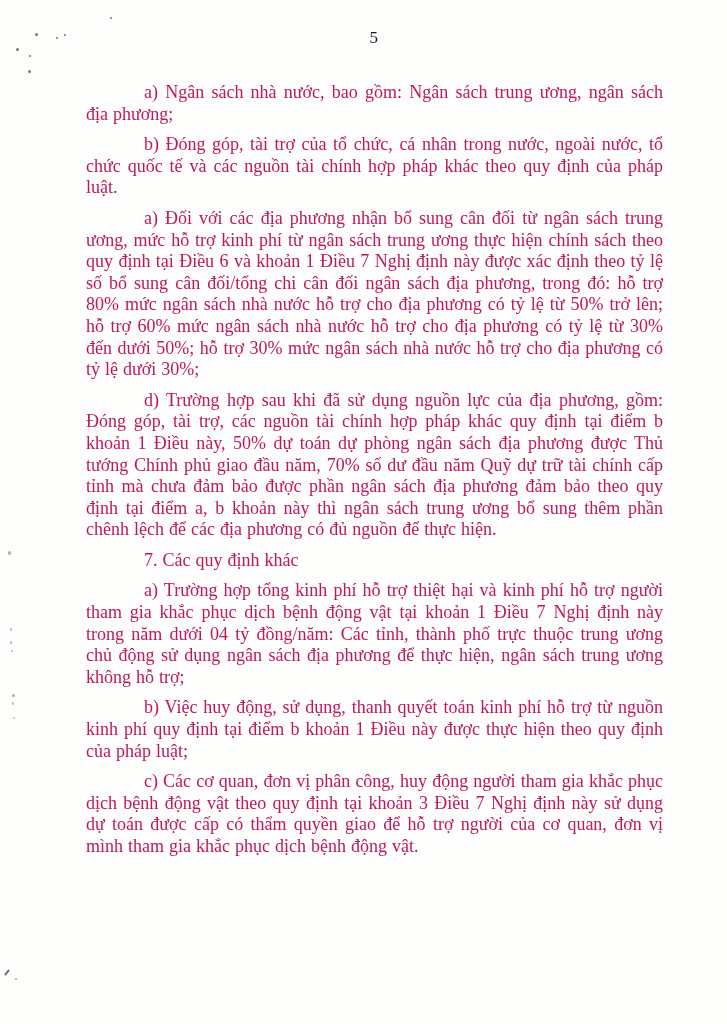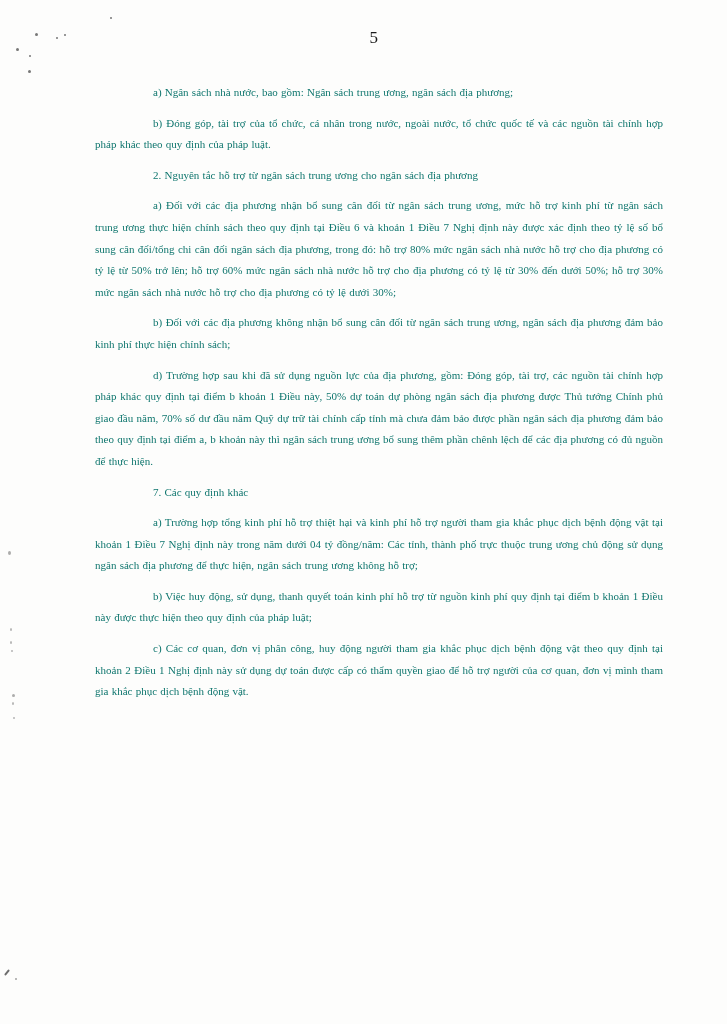--- a/index.html
+++ b/index.html
@@ -27,27 +27,27 @@
     letter-spacing: 0.5px;
     color: #1b1b1b;
   }
   .content {
     position: absolute;
     top: 82px;
     left: 86px;
     width: 577px;
   }
   .content p {
-    margin: 0 0 9px 9px;
-    font-size: 11px;
+    margin: 0 0 9px 0;
+    font-size: 18px;
     line-height: 21.6px;
     text-align: justify;
     text-indent: 58px;
     word-spacing: 0.5px;
-    color: #0f766e;
+    color: #be185d;
   }
   
   .artifact {
     position: absolute;
     background: #4a4a4a;
     border-radius: 50%;
     opacity: 0.75;
   }
   .artifact.slash {
     border-radius: 1px;
@@ -58,28 +58,26 @@
 </head>
 <body>
 
 <div class="page">
 
   <div class="page-number">5</div>
 
   <div class="content">
     <p>a) Ngân sách nhà nước, bao gồm: Ngân sách trung ương, ngân sách địa phương;</p>
     <p>b) Đóng góp, tài trợ của tổ chức, cá nhân trong nước, ngoài nước, tổ chức quốc tế và các nguồn tài chính hợp pháp khác theo quy định của pháp luật.</p>
-    <p>2. Nguyên tắc hỗ trợ từ ngân sách trung ương cho ngân sách địa phương</p>
     <p>a) Đối với các địa phương nhận bổ sung cân đối từ ngân sách trung ương, mức hỗ trợ kinh phí từ ngân sách trung ương thực hiện chính sách theo quy định tại Điều 6 và khoản 1 Điều 7 Nghị định này được xác định theo tỷ lệ số bổ sung cân đối/tổng chi cân đối ngân sách địa phương, trong đó: hỗ trợ 80% mức ngân sách nhà nước hỗ trợ cho địa phương có tỷ lệ từ 50% trở lên; hỗ trợ 60% mức ngân sách nhà nước hỗ trợ cho địa phương có tỷ lệ từ 30% đến dưới 50%; hỗ trợ 30% mức ngân sách nhà nước hỗ trợ cho địa phương có tỷ lệ dưới 30%;</p>
-    <p>b) Đối với các địa phương không nhận bổ sung cân đối từ ngân sách trung ương, ngân sách địa phương đảm bảo kinh phí thực hiện chính sách;</p>
     <p>d) Trường hợp sau khi đã sử dụng nguồn lực của địa phương, gồm: Đóng góp, tài trợ, các nguồn tài chính hợp pháp khác quy định tại điểm b khoản 1 Điều này, 50% dự toán dự phòng ngân sách địa phương được Thủ tướng Chính phủ giao đầu năm, 70% số dư đầu năm Quỹ dự trữ tài chính cấp tỉnh mà chưa đảm bảo được phần ngân sách địa phương đảm bảo theo quy định tại điểm a, b khoản này thì ngân sách trung ương bổ sung thêm phần chênh lệch để các địa phương có đủ nguồn để thực hiện.</p>
     <p>7. Các quy định khác</p>
     <p>a) Trường hợp tổng kinh phí hỗ trợ thiệt hại và kinh phí hỗ trợ người tham gia khắc phục dịch bệnh động vật tại khoản 1 Điều 7 Nghị định này trong năm dưới 04 tỷ đồng/năm: Các tỉnh, thành phố trực thuộc trung ương chủ động sử dụng ngân sách địa phương để thực hiện, ngân sách trung ương không hỗ trợ;</p>
     <p>b) Việc huy động, sử dụng, thanh quyết toán kinh phí hỗ trợ từ nguồn kinh phí quy định tại điểm b khoản 1 Điều này được thực hiện theo quy định của pháp luật;</p>
-    <p>c) Các cơ quan, đơn vị phân công, huy động người tham gia khắc phục dịch bệnh động vật theo quy định tại khoản 2 Điều 1 Nghị định này sử dụng dự toán được cấp có thẩm quyền giao để hỗ trợ người của cơ quan, đơn vị mình tham gia khắc phục dịch bệnh động vật.</p>
+    <p>c) Các cơ quan, đơn vị phân công, huy động người tham gia khắc phục dịch bệnh động vật theo quy định tại khoản 3 Điều 7 Nghị định này sử dụng dự toán được cấp có thẩm quyền giao để hỗ trợ người của cơ quan, đơn vị mình tham gia khắc phục dịch bệnh động vật.</p>
   </div>
 
   <div class="artifact" style="left:110px; top:17px; width:2px; height:2px;"></div>
   <div class="artifact" style="left:35px;  top:33px; width:3px; height:3px;"></div>
   <div class="artifact" style="left:56px;  top:37px; width:2px; height:2px;"></div>
   <div class="artifact" style="left:64px;  top:34px; width:2px; height:2px;"></div>
   <div class="artifact" style="left:16px;  top:48px; width:3px; height:3px;"></div>
   <div class="artifact" style="left:29px;  top:55px; width:2px; height:2px;"></div>
   <div class="artifact" style="left:28px;  top:70px; width:3px; height:3px;"></div>
   <div class="artifact" style="left:8px;   top:551px; width:3px; height:4px; opacity:.45;"></div>

